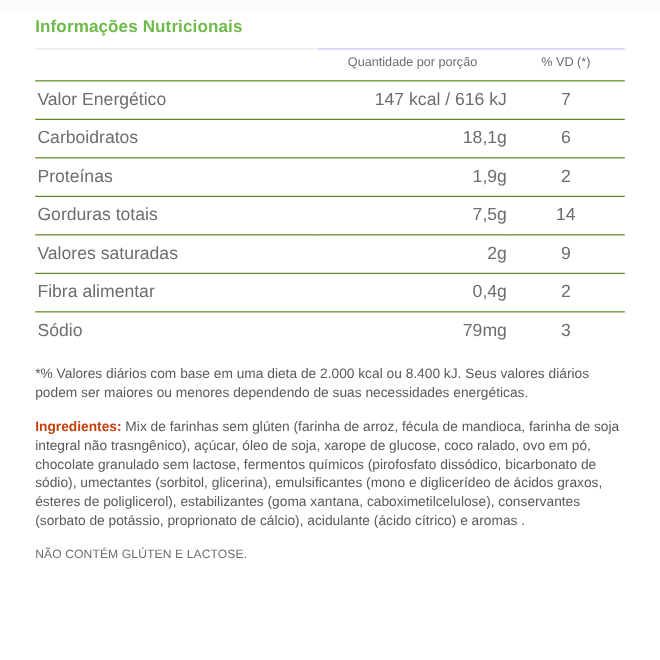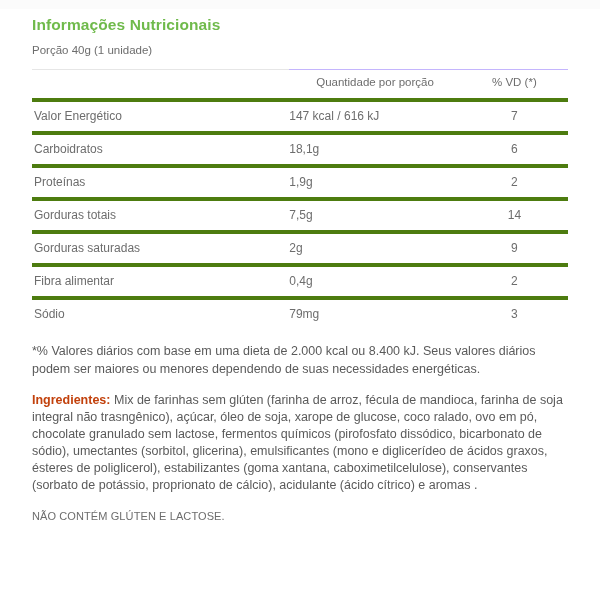--- a/index.html
+++ b/index.html
@@ -69,29 +69,29 @@
     padding: 6px 0 10px 0;
     border-top: 1px solid #c4b5fd;
     text-align: center;
     vertical-align: bottom;
   }
   .nutri-table thead th.th-blank {
     border-top: 1px solid #e6e6e6;
   }
 
   .nutri-table tbody td {
-    font-size: 12px;
+    font-size: 16px;
     color: #6d6d6d;
     padding: 7px 0 7px 0;
-    border-top: 4px solid #4d7c0f;
+    border-top: 1px solid #4d7c0f;
     line-height: 1.25;
     height: 13px;
   }
   .nutri-table tbody td.t-name { text-align: left; padding-left: 2px; }
-  .nutri-table tbody td.t-qty  { text-align: left; }
+  .nutri-table tbody td.t-qty  { text-align: right; }
   .nutri-table tbody td.t-vd   { text-align: center; }
 
   
   .note-vd {
     font-size: 12.5px;
     color: #5a5a5a;
     line-height: 1.38;
     margin: 14px 0 0 0;
   }
   .note-star {
@@ -123,21 +123,20 @@
 </style>
 </head>
 <body>
 
 <div class="top-band"></div>
 
 <div class="panel">
 
   <h1 class="title">Informações Nutricionais</h1>
 
-  <p class="portion">Porção 40g (1 unidade)</p>
 
   <table class="nutri-table">
     <colgroup>
       <col class="c-name">
       <col class="c-qty">
       <col class="c-vd">
     </colgroup>
     <thead>
       <tr>
         <th class="th-blank"></th>
@@ -165,21 +164,21 @@
         <td class="t-vd">2</td>
       </tr>
 
       <tr>
         <td class="t-name">Gorduras totais</td>
         <td class="t-qty">7,5g</td>
         <td class="t-vd">14</td>
       </tr>
 
       <tr>
-        <td class="t-name">Gorduras saturadas</td>
+        <td class="t-name">Valores saturadas</td>
         <td class="t-qty">2g</td>
         <td class="t-vd">9</td>
       </tr>
 
 
 
       <tr>
         <td class="t-name">Fibra alimentar</td>
         <td class="t-qty">0,4g</td>
         <td class="t-vd">2</td>

